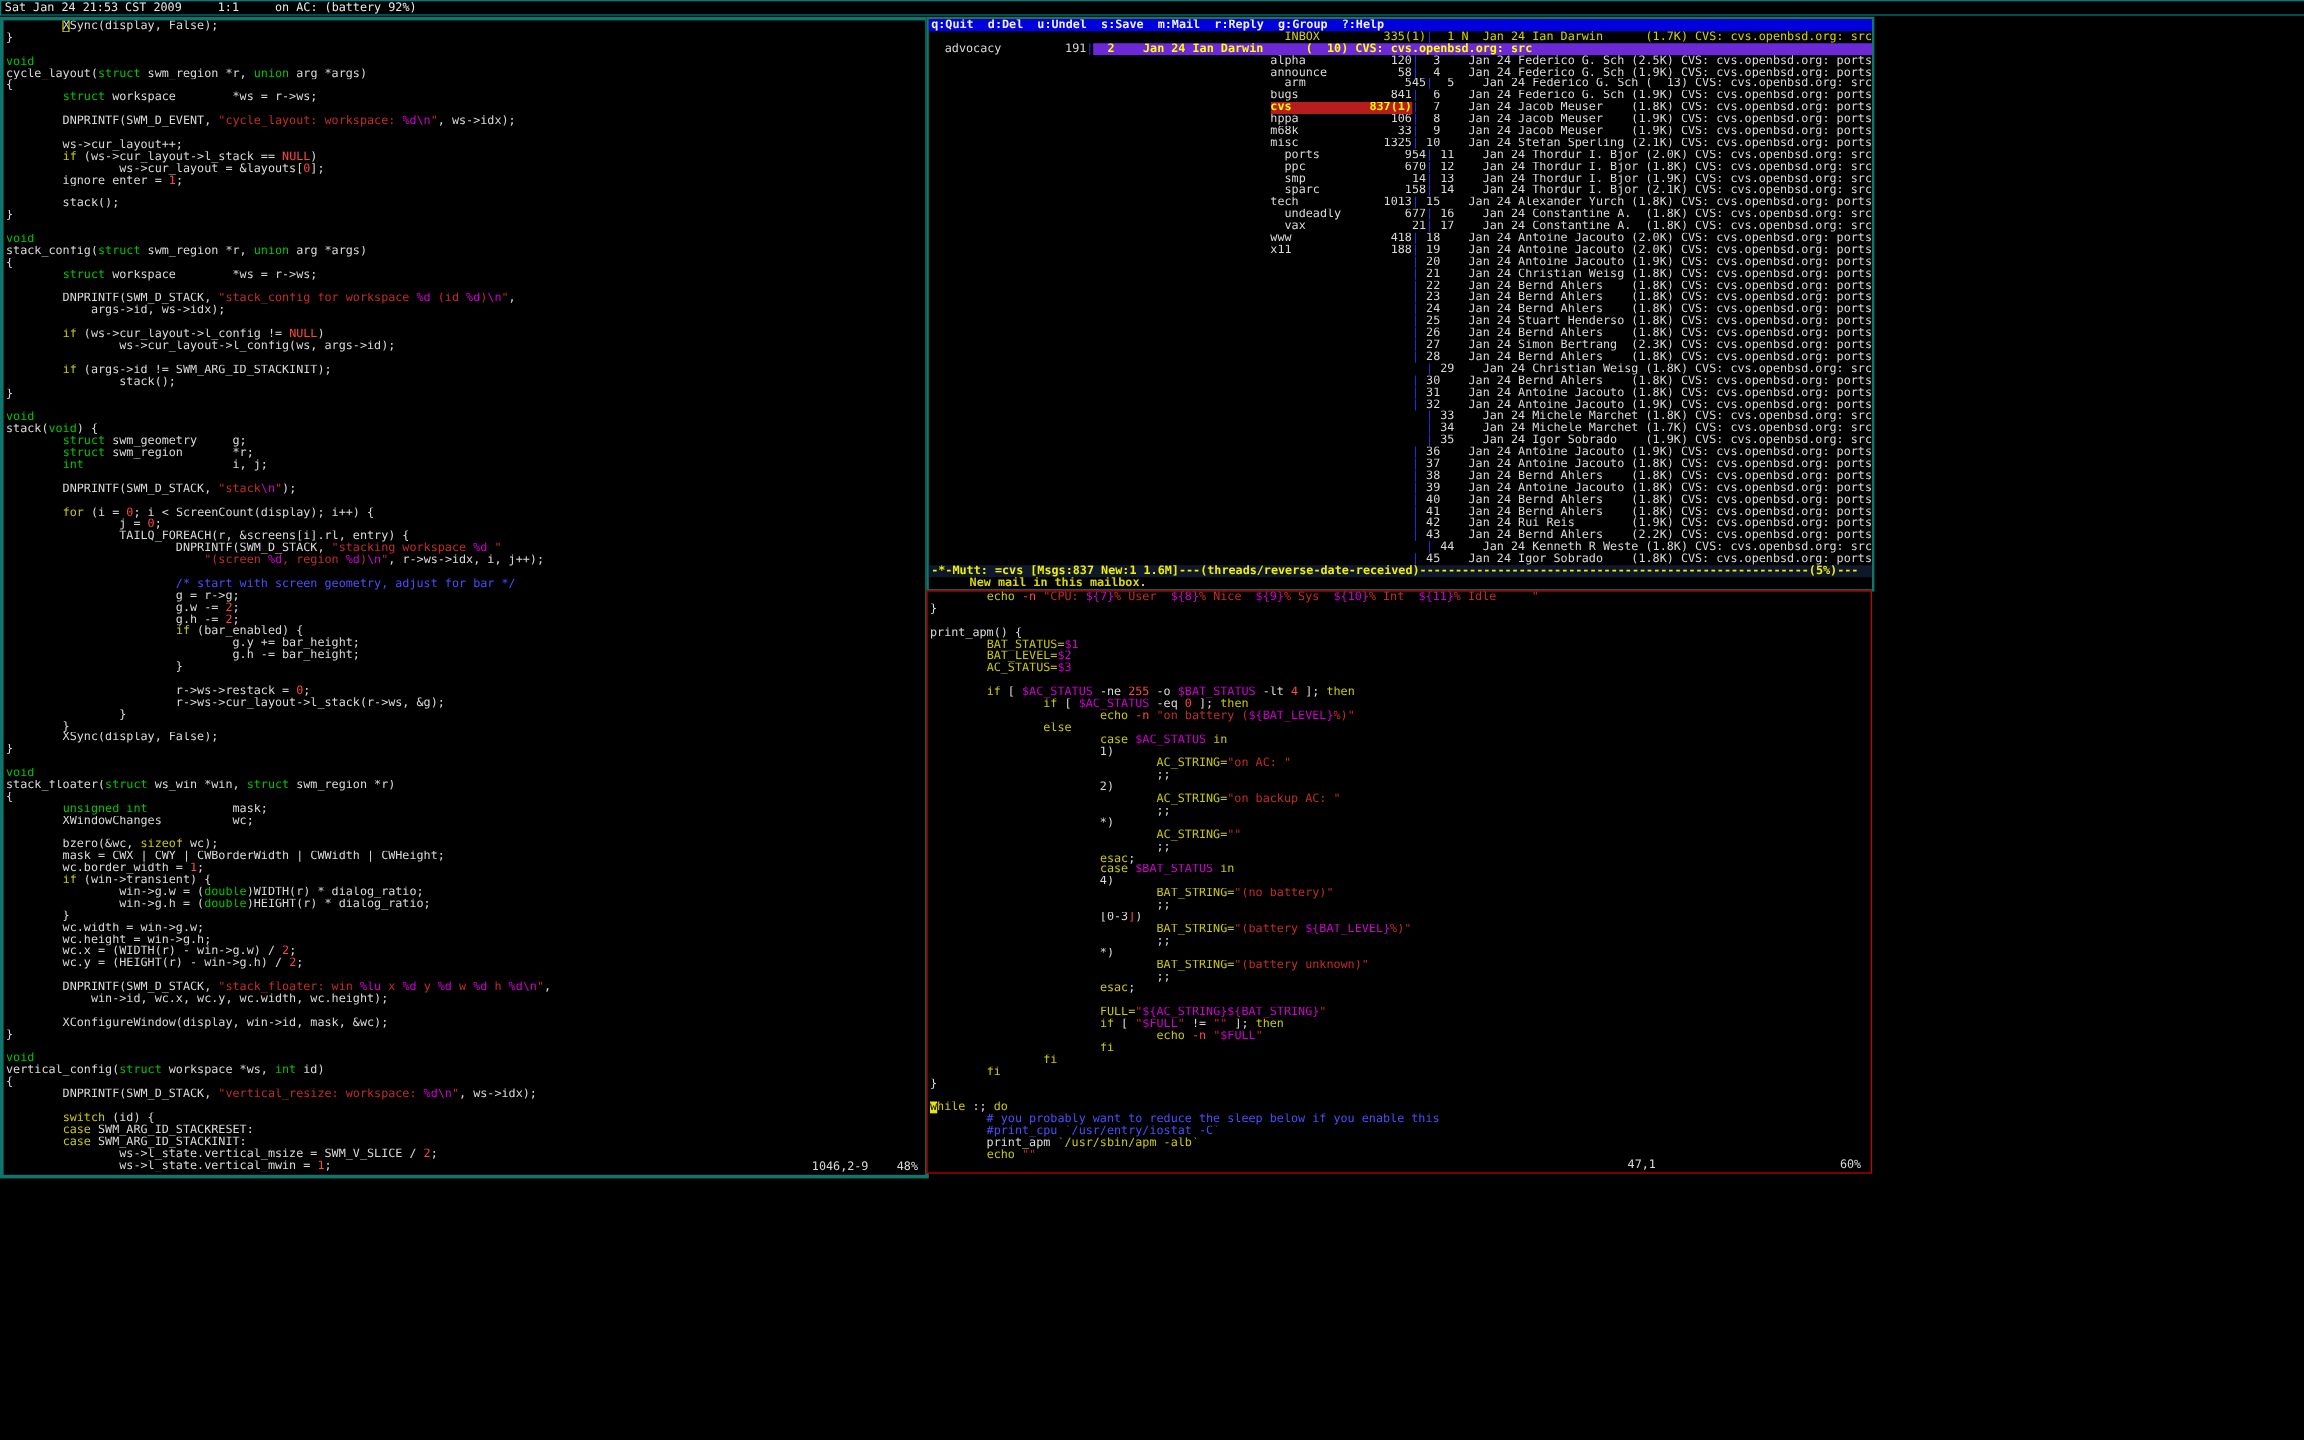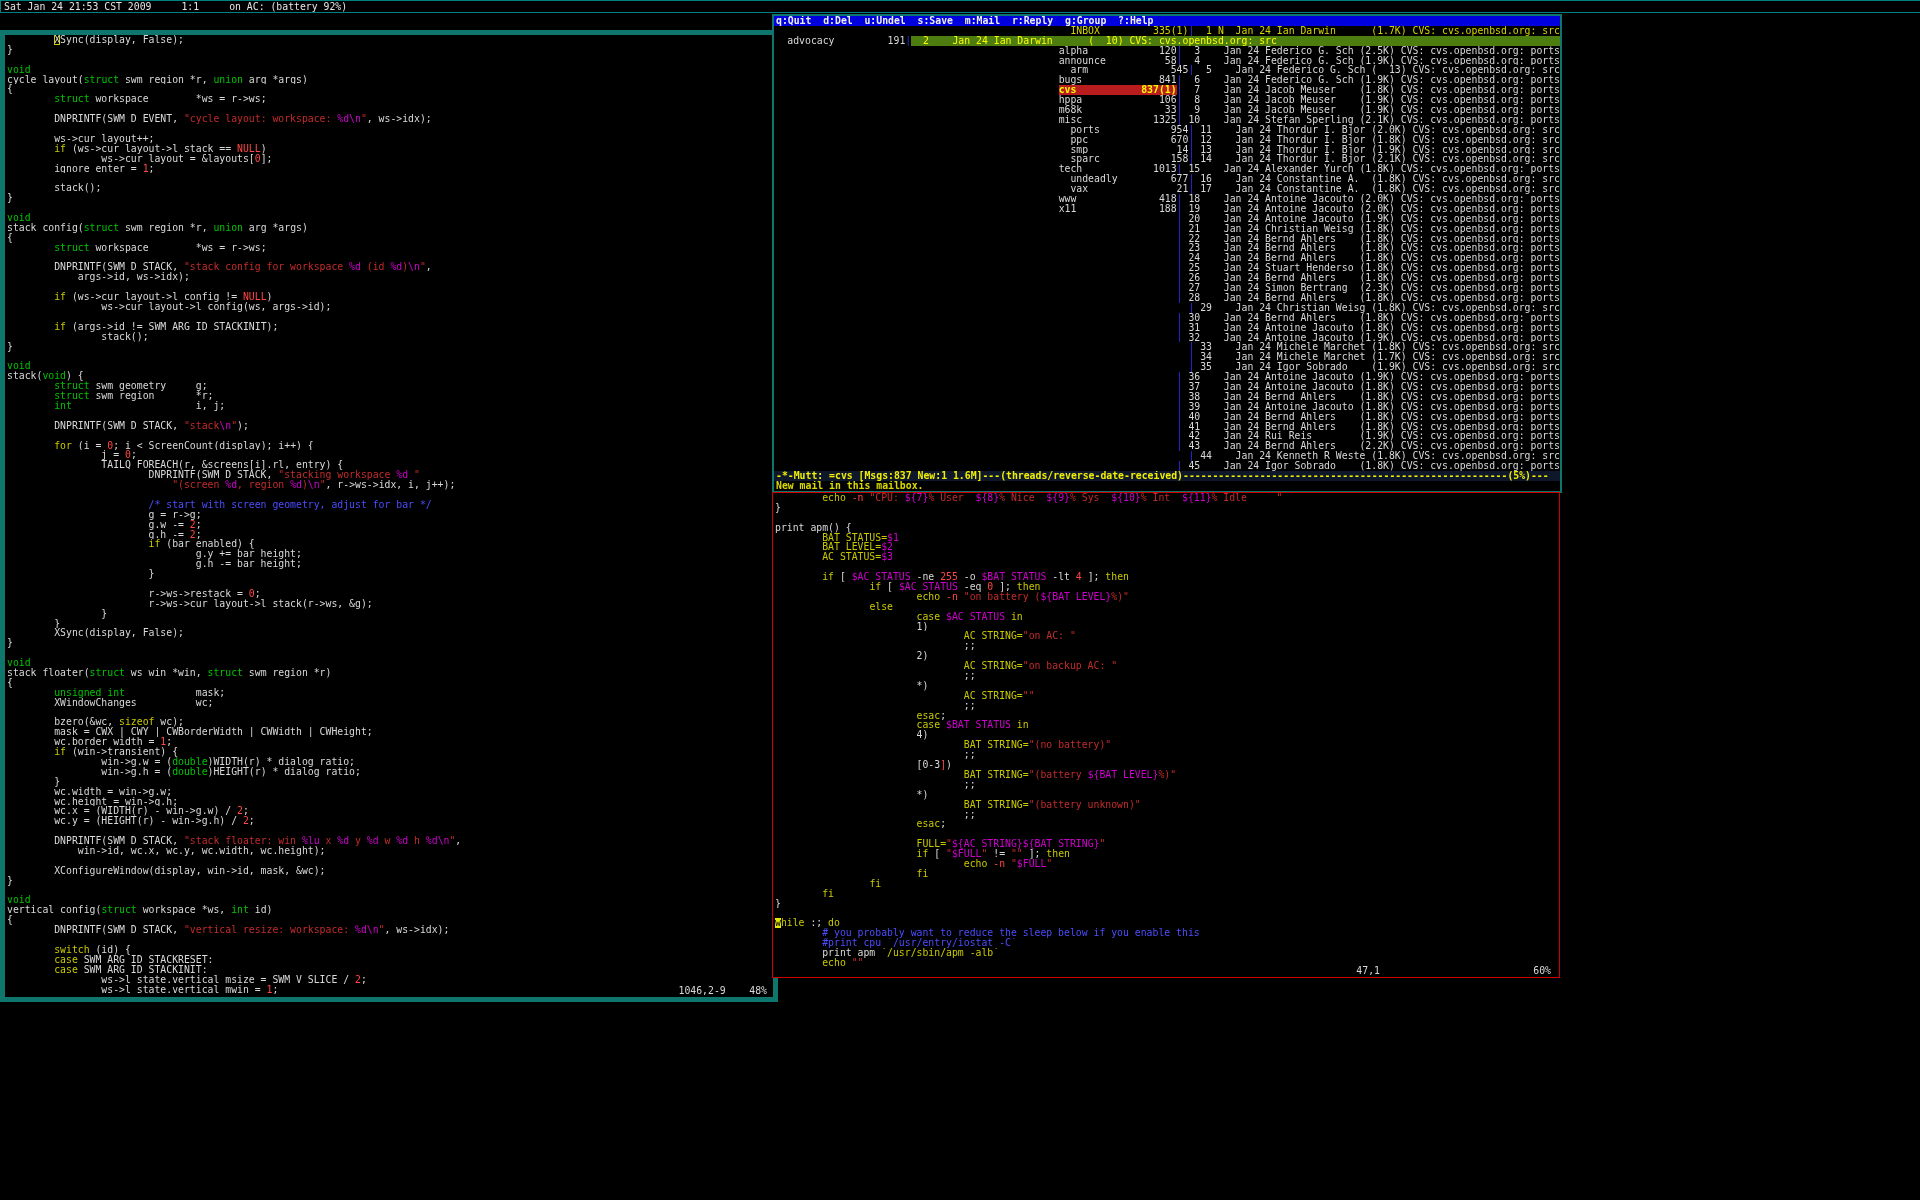--- a/index.html
+++ b/index.html
@@ -2,50 +2,50 @@
 <html><head>
 <meta charset="utf-8">
 <style>
   html,body{margin:0;padding:0;background:#000;}
   body{width:1920px;height:1200px;position:relative;overflow:hidden;
        font-family:"DejaVu Sans Mono", monospace;font-size:9.8px;line-height:9.9px;}
   .window{position:absolute;background:#000;overflow:hidden;}
   #top-bar{left:0;top:0;width:1918px;height:11px;border:1px solid #008080;background:#000;
            color:#e6e6e6;display:flex;align-items:center;padding-left:3px;}
   #top-bar span{margin-right:30px;white-space:pre;text-align:center;}
-  #win-left{left:0;top:30px;width:768px;height:962px;border:5px solid #0f766e;}
+  #win-left{left:0;top:14px;width:768px;height:962px;border:3px solid #0f766e;}
   #win-mutt{left:772px;top:14px;width:786px;height:475px;border:2px solid #0f766e;}
   #win-shell{left:772px;top:492px;width:786px;height:484px;border:1px solid #cd0000;}
   .line{white-space:pre;height:9.9px;overflow:hidden;}
   .code{padding-left:2px;}
   
   .tk-w{color:#d9d9d9}
   .tk-g{color:#00c400}
   .tk-y{color:#c9c900}
   .tk-s{color:#c22b2b}
   .tk-R{color:#ff4545}
   .tk-m{color:#cd00cd}
   .tk-b{color:#4c4cff}
   .tk-cuh{box-shadow:inset 0 0 0 1px #cfcf00;color:#d9d9d9}
   .tk-cus{background:#e8e800;color:#000}
   .ruler{position:absolute;bottom:1px;color:#d9d9d9;white-space:pre;}
   #left-ruler{right:6px;}
   #shell-ruler{right:8px;}
   
   .mutt-helpbar{background:#0000df;color:#efefef;font-weight:bold;width:100%;padding-left:2px;}
   .mutt-status{background:#0f172a;color:#f0f000;font-weight:bold;width:100%;padding-left:2px;}
-  .mutt-newmail{color:#d9d900;font-weight:bold;padding-left:2px;}
+  .mutt-newmail{color:#d9d900;font-weight:bold;padding-left:2px;margin-left:32px;}
   .mutt-row{padding-left:2px;text-align:right;}
   .sb-normal{color:#d9d9d9}
   .sb-new{color:#d4d400}
   .sb-sel{background:#b91c1c;color:#ffff00;font-weight:bold}
   .sb-sep{color:#2b2bee}
   .msg-normal{color:#d9d9d9}
   .msg-new{color:#d4d400}
-  .msg-sel{background:#4d7c0f;color:#ffff00;font-weight:normal}
+  .msg-sel{background:#6d28d9;color:#ffff00;font-weight:bold}
 </style>
 </head>
 <body>
 
 <div id="top-bar">
   <span>Sat Jan 24 21:53 CST 2009</span>
   <span>1:1</span>
   <span>on AC: (battery 92%)</span>
 </div>
 

